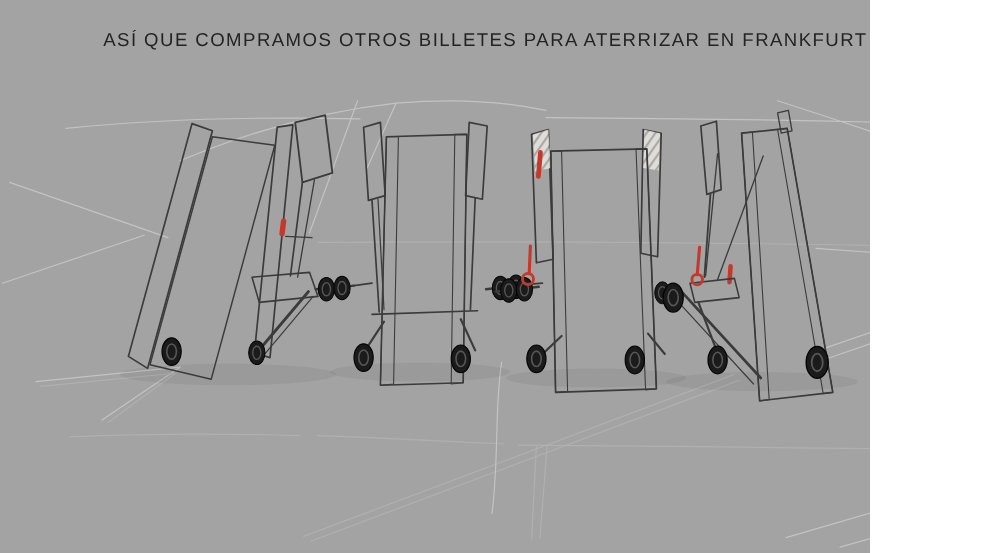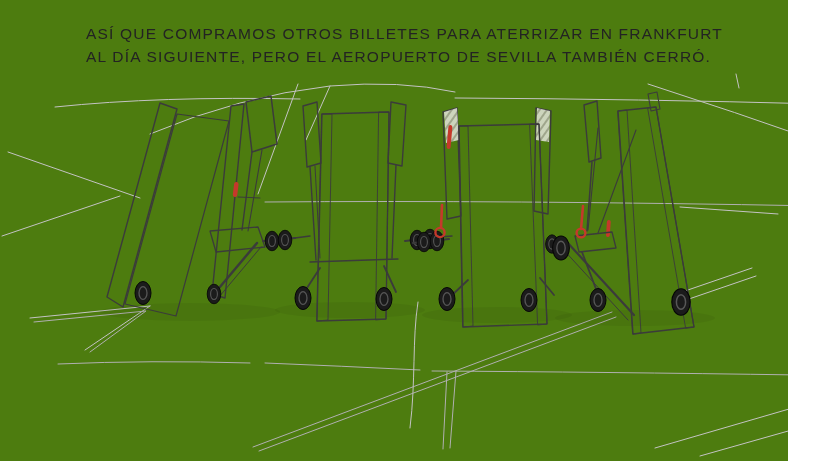--- a/index.html
+++ b/index.html
@@ -1,19 +1,19 @@
 <!DOCTYPE html>
 <html><head>
 <meta charset="utf-8">
 <style>
   html,body{margin:0;padding:0;background:#ffffff;}
   .canvas{
     position:relative;
-    width:788px;height:461px;
-    background:#4d7c0f;
+    width:725px;height:461px;
+    background:#a3a3a3;
     overflow:hidden;
     font-family:"Liberation Sans", sans-serif;
   }
   .caption{
     position:absolute;
     left:86px;top:22px;
     color:#232323;
     font-size:15.5px;
     font-weight:500;
     letter-spacing:1.2px;
@@ -26,21 +26,20 @@
   .pencil{stroke:#c3c3c3;fill:none;stroke-width:1;stroke-linecap:round;}
   .pencil2{stroke:#b0b0b0;fill:none;stroke-width:1;stroke-linecap:round;}
 </style>
 </head>
 <body>
 
 <div class="canvas">
 
   <div class="caption">
     <div class="cap-line">ASÍ QUE COMPRAMOS OTROS BILLETES PARA ATERRIZAR EN FRANKFURT</div>
-    <div class="cap-line">AL DÍA SIGUIENTE, PERO EL AEROPUERTO DE SEVILLA TAMBIÉN CERRÓ.</div>
   </div>
 
   <svg class="art" width="820" height="461" viewBox="0 0 820 461">
     <defs>
 
       <linearGradient id="bandsMid" gradientUnits="userSpaceOnUse" x1="177" y1="116" x2="172.7" y2="132.6" spreadMethod="repeat">
         <stop offset="0" stop-color="#eceae7"></stop>
         <stop offset="0.40" stop-color="#e4e1dd"></stop>
         <stop offset="0.50" stop-color="#8f8b85"></stop>
         <stop offset="0.78" stop-color="#7f7b74"></stop>

